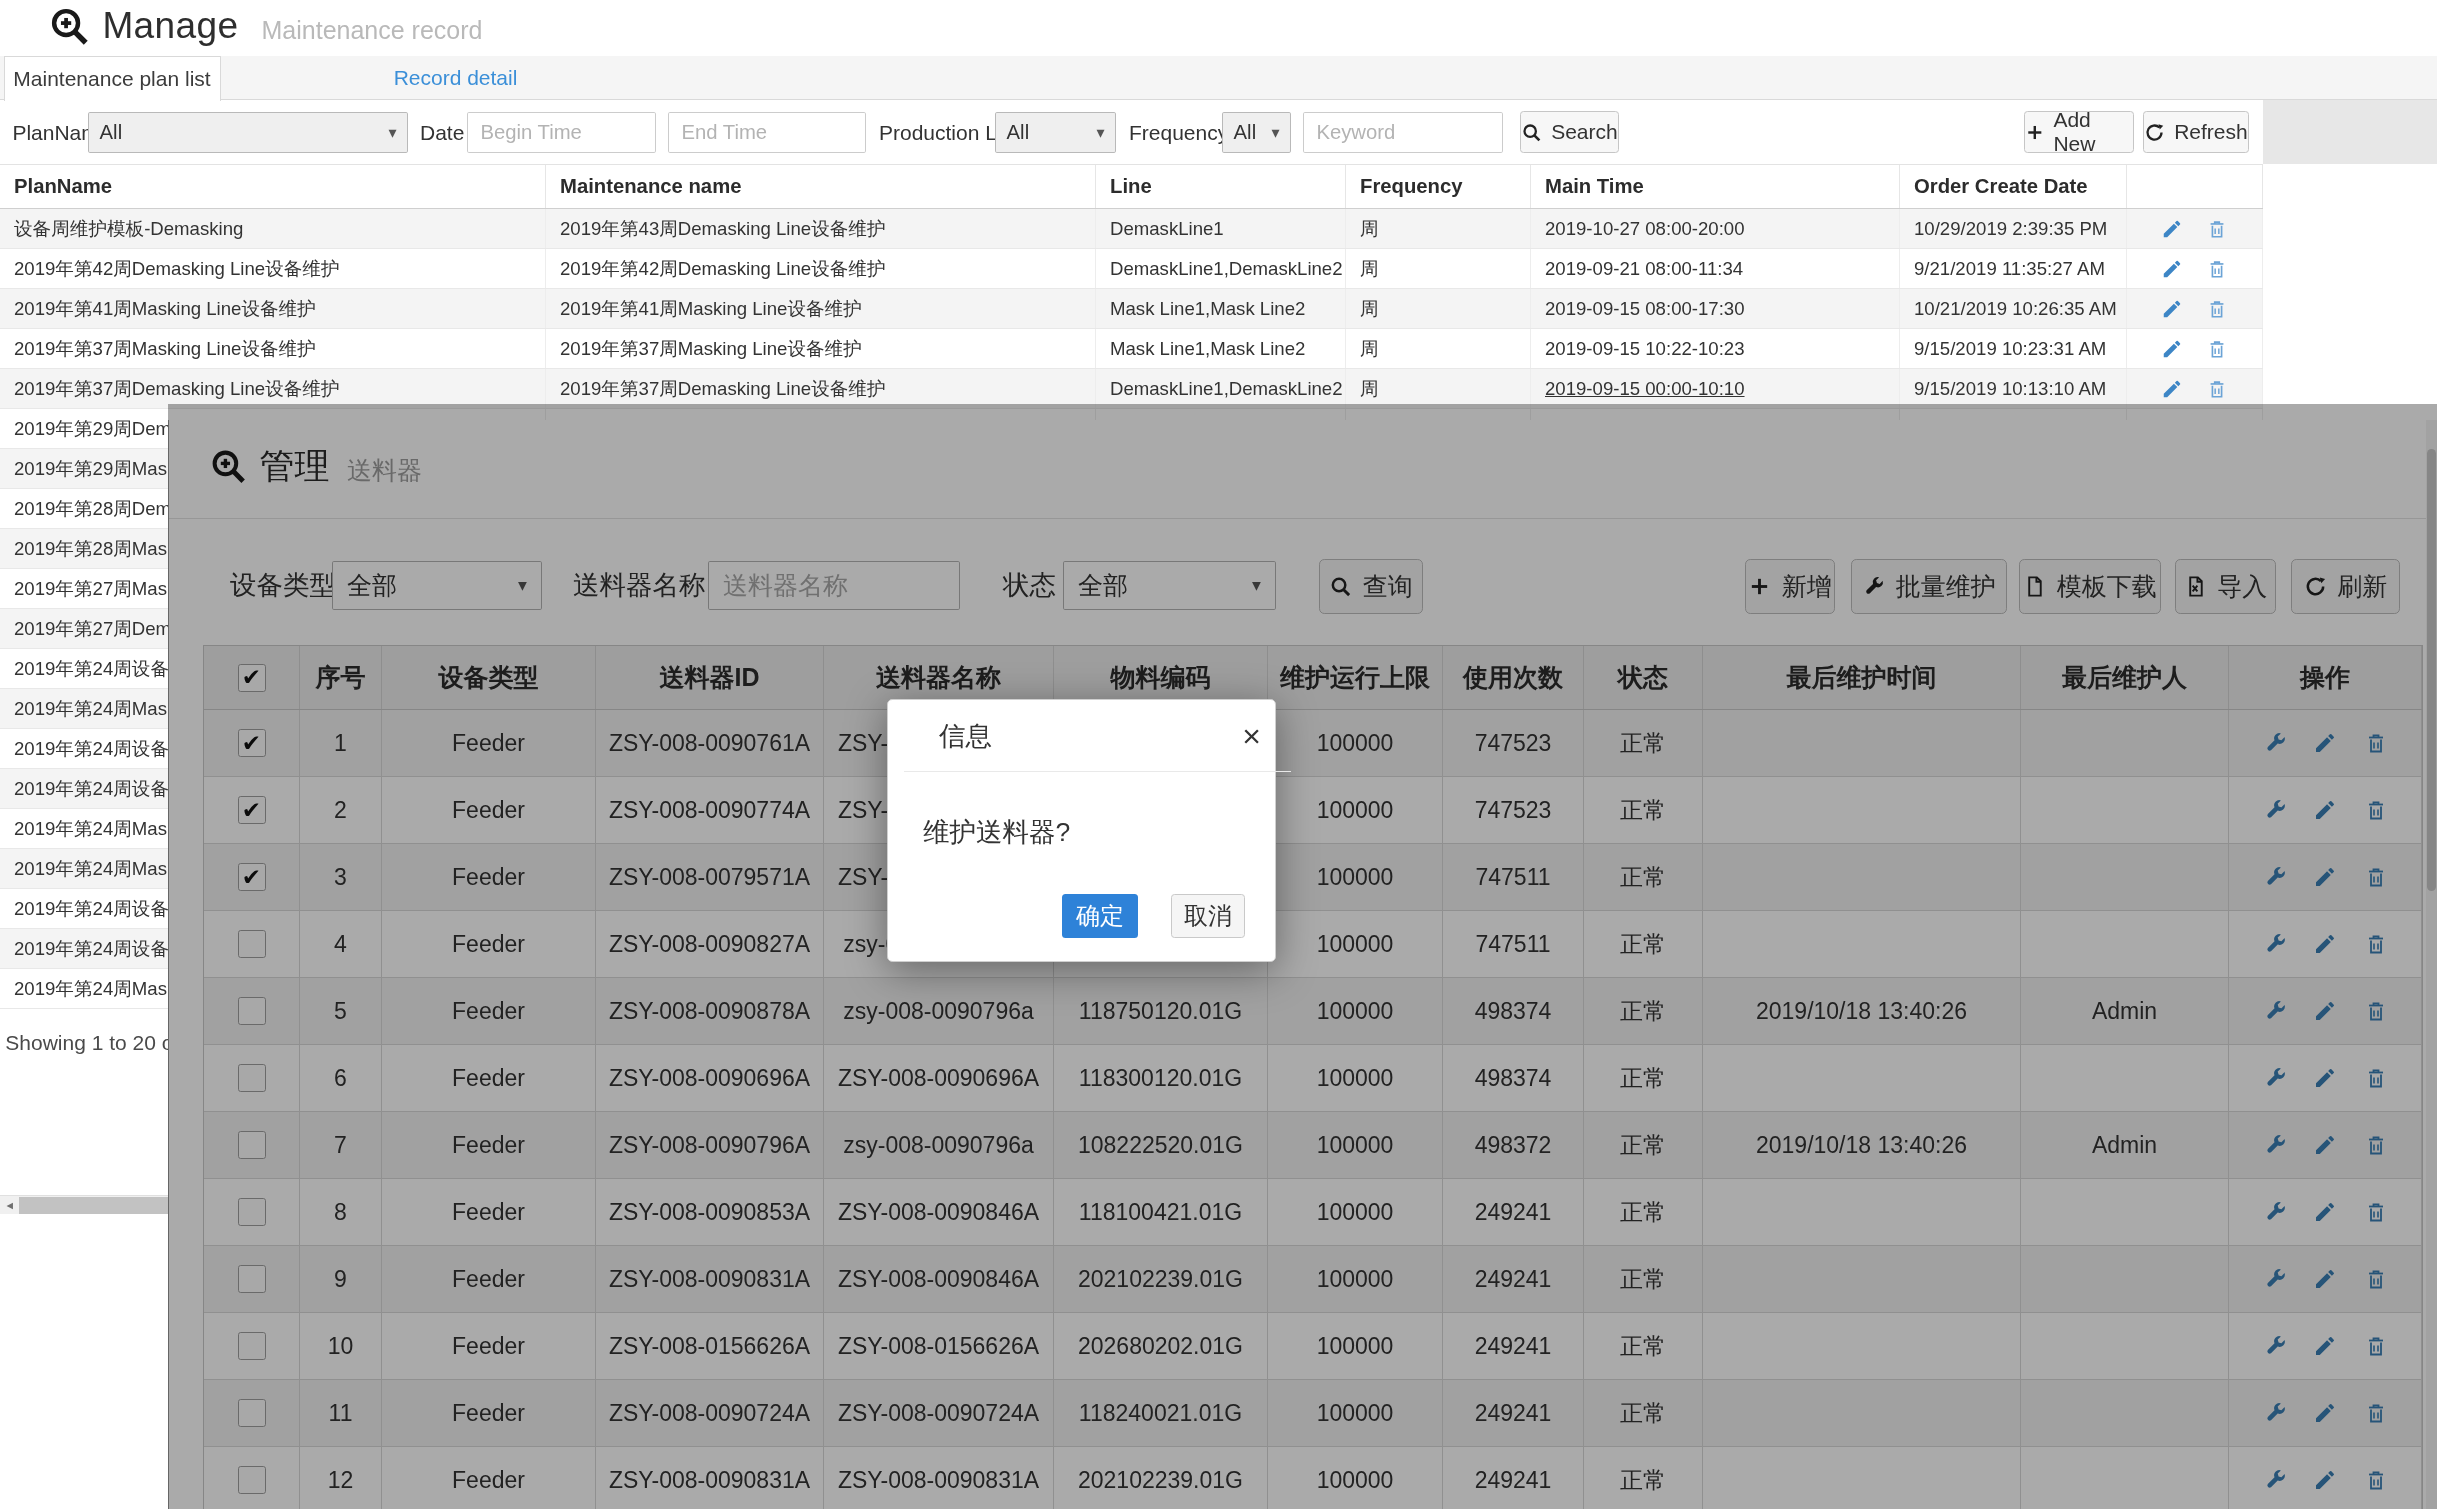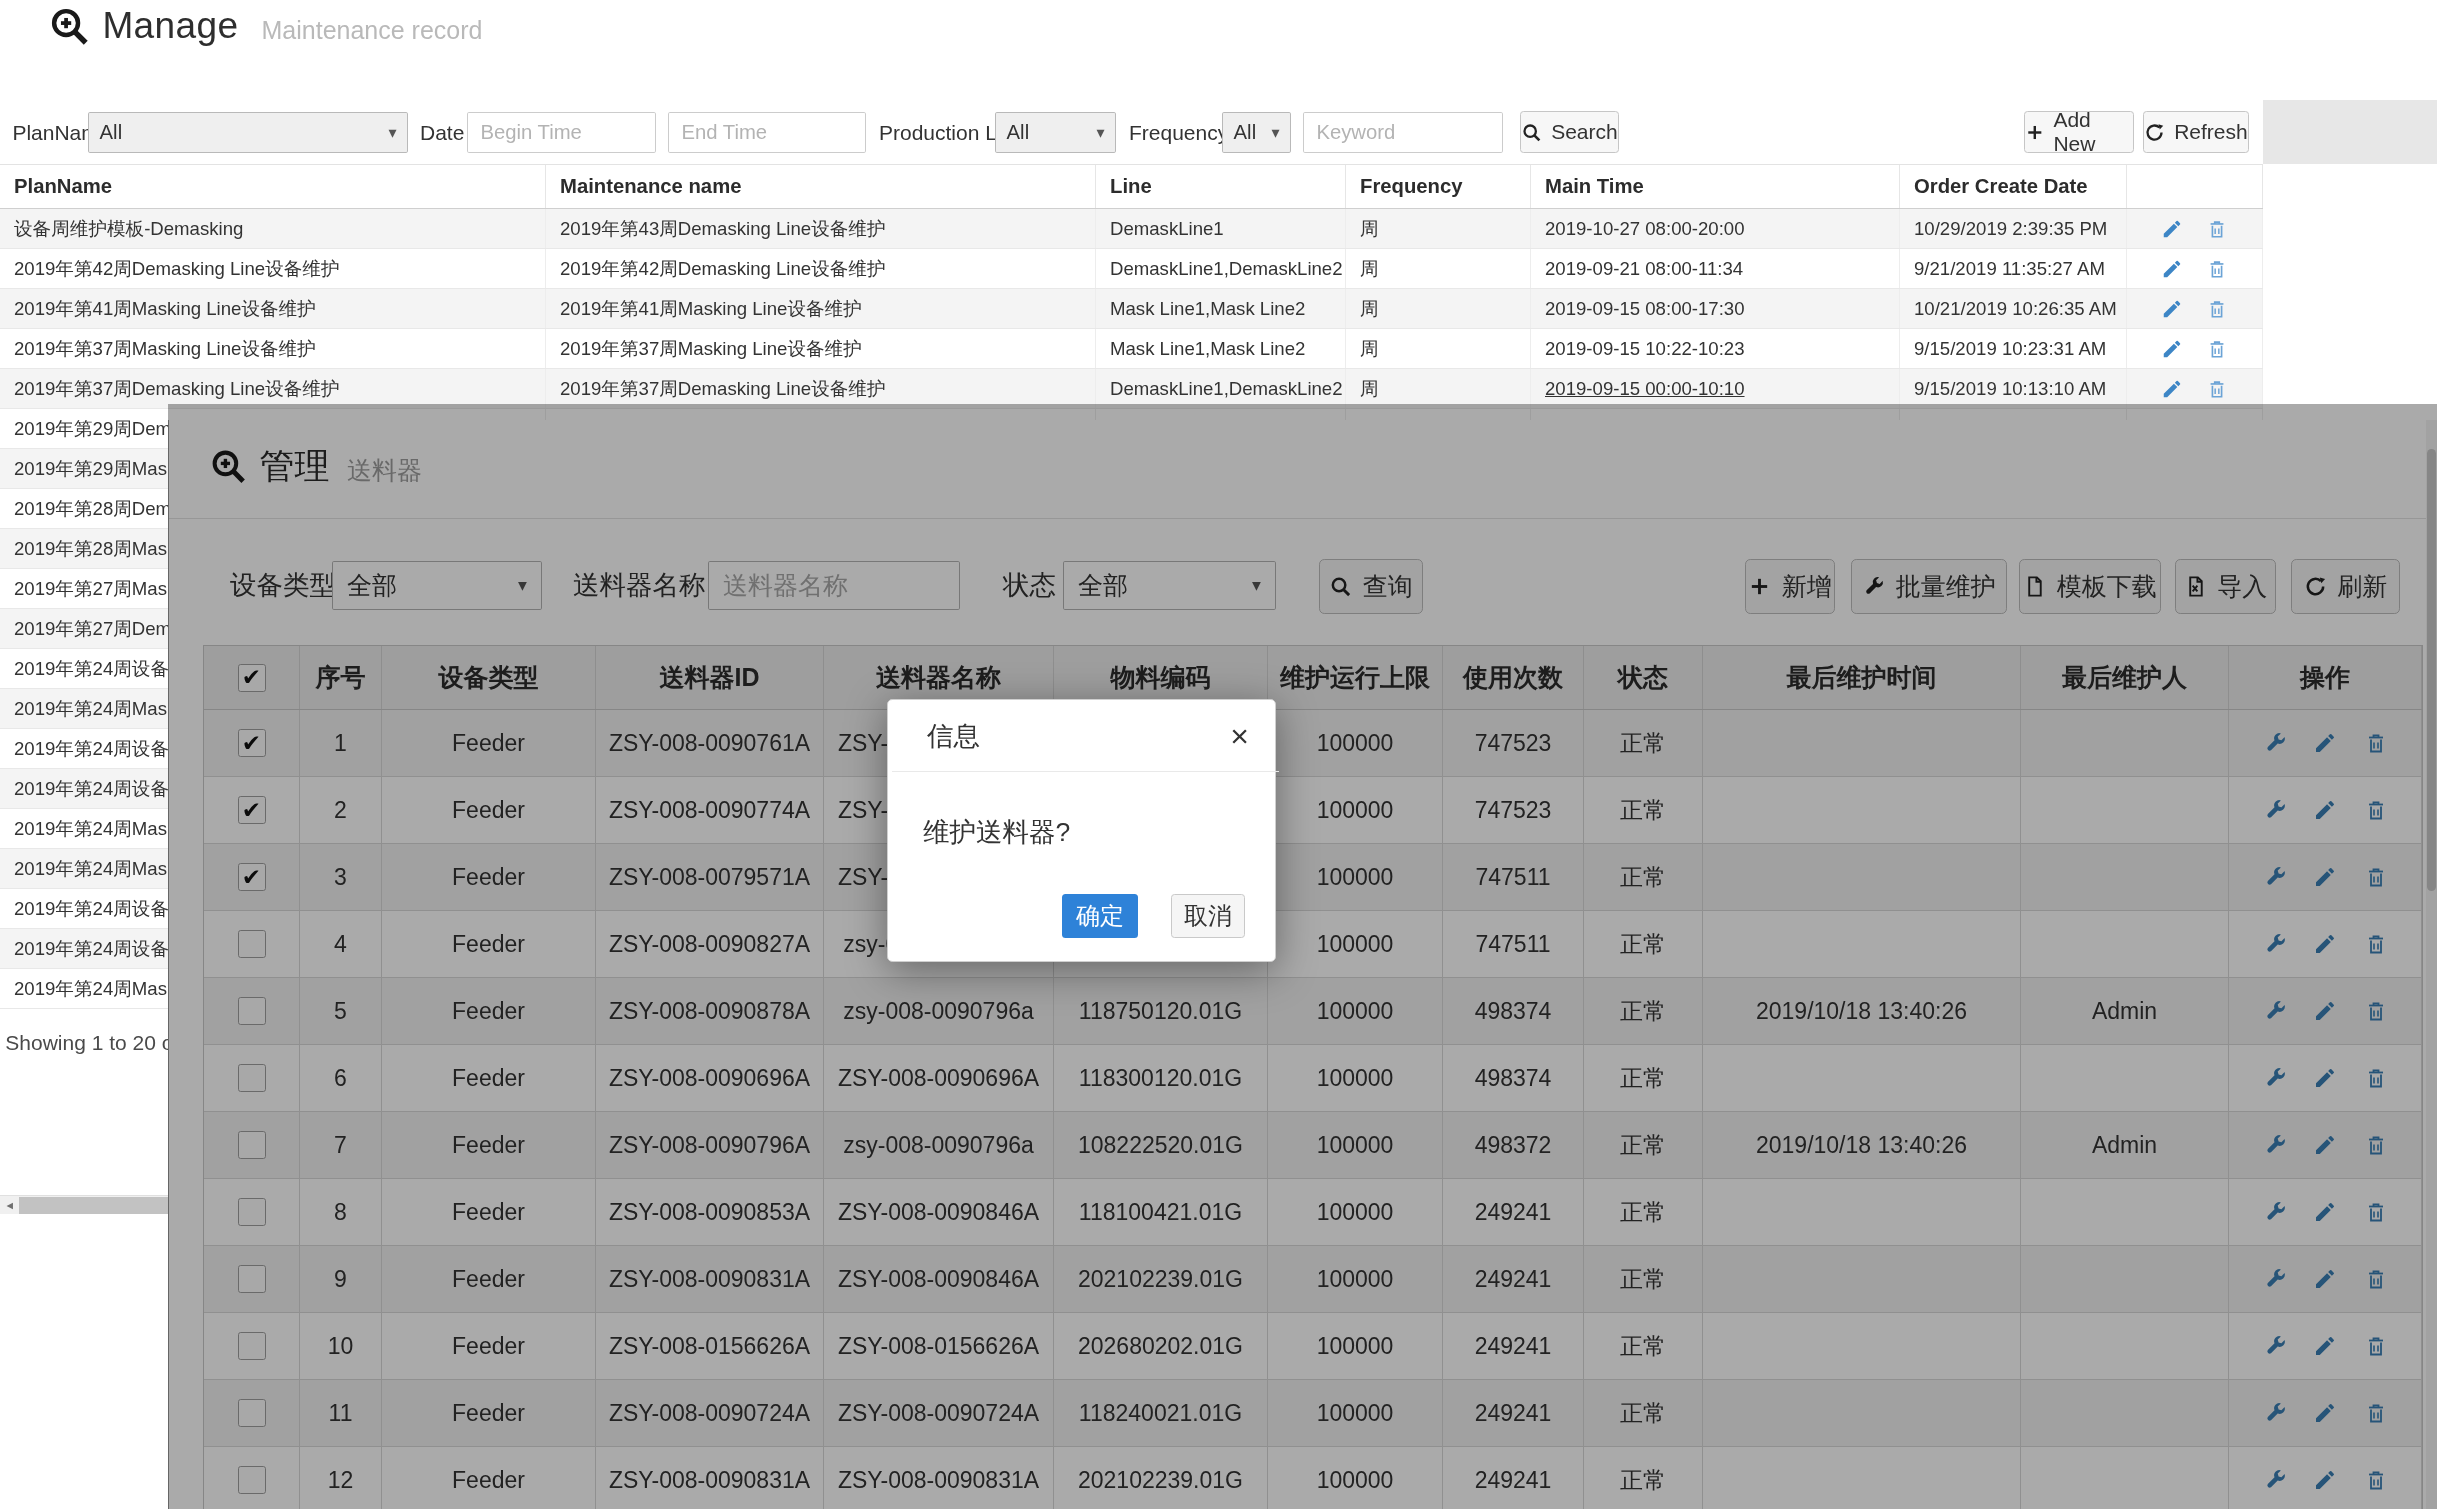--- a/index.html
+++ b/index.html
@@ -79,21 +79,21 @@
   .cb { width:28px; height:28px; background:#fdfdfd; border:0.9px solid #9f9f9f; border-radius:2.7px; display:flex; align-items:center; justify-content:center; font-size:23px; color:#111; }
   .caic { width:24px; height:24px; color:#3a7fb5; display:inline-block; }
   .caic svg { width:100%; height:100%; }
   .vscroll { position:absolute; right:0; top:0; width:12.4px; height:1106px; background:#f4f4f4; }
   .vthumb { position:absolute; left:1.8px; top:29px; width:8.8px; height:442px; background:#c9c9c9; border-radius:4.4px; }
 
   
   .mask { position:absolute; left:168px; top:404px; width:2270px; height:1106px; background:rgba(0,0,0,0.335); z-index:20; }
   .dlg { position:absolute; left:887px; top:699px; width:389px; height:263px; background:#fff; border:0.9px solid #cfcfcf; border-radius:5.3px;
          box-shadow:0 8.8px 40px rgba(0,0,0,0.4); z-index:30; }
-  .dlg-head { position:absolute; left:4px; top:0; width:100%; height:72px; border-bottom:0.9px solid #e9e9e9; }
+  .dlg-head { position:absolute; left:16px; top:0; width:100%; height:72px; border-bottom:0.9px solid #e9e9e9; }
   .dlg-title { position:absolute; left:35px; top:0; height:72px; line-height:72px; font-size:26.5px; color:#333; }
   .dlg-close { position:absolute; right:30px; top:19.4px; font-size:32px; font-weight:300; color:#333; line-height:34px; }
   .dlg-msg { position:absolute; left:35px; top:106px; font-size:26.5px; color:#333; line-height:53px; }
   .dlg-ok { position:absolute; left:174px; top:194px; width:76px; height:44px; background:var(--primary,#2e82d8); color:#fff; border:none; border-radius:3.5px;
             font-size:24px; display:flex; align-items:center; justify-content:center; }
   .dlg-cancel { position:absolute; left:283px; top:194px; width:74px; height:44px; background:#f5f5f5; color:#333; border:0.9px solid #c9c9c9; border-radius:3.5px;
             font-size:24px; display:flex; align-items:center; justify-content:center; }
 </style>
 </head>
 <body>
@@ -108,20 +108,24 @@
             <line x1="10" y1="7" x2="10" y2="13" stroke-width="2.2"></line>
             <line x1="7" y1="10" x2="13" y2="10" stroke-width="2.2"></line>
             <line x1="15.3" y1="15.3" x2="21.5" y2="21.5" stroke-width="3.2"></line>
           </svg>
       </span>
       <span class="hdr-title">Manage</span>
       <span class="hdr-sub">Maintenance record</span>
     </div>
   </div>
 
+  <div class="tabbar">
+    <div class="tab-active">Maintenance plan list</div>
+    <div class="tab-link">Record detail</div>
+  </div>
 
   <div class="flabel" style="left:12.4px">PlanName</div>
   <div class="esel" style="left:88px;width:320px">
     <span>All</span>
     <span class="caret">▾</span>
   </div>
   <div class="flabel" style="left:420px">Date</div>
   <input class="einp" style="left: 467px; width: 189px;" placeholder="Begin Time">
   <input class="einp" style="left: 668px; width: 198px;" placeholder="End Time">
   <div class="flabel" style="left:879px">Production Line</div>

